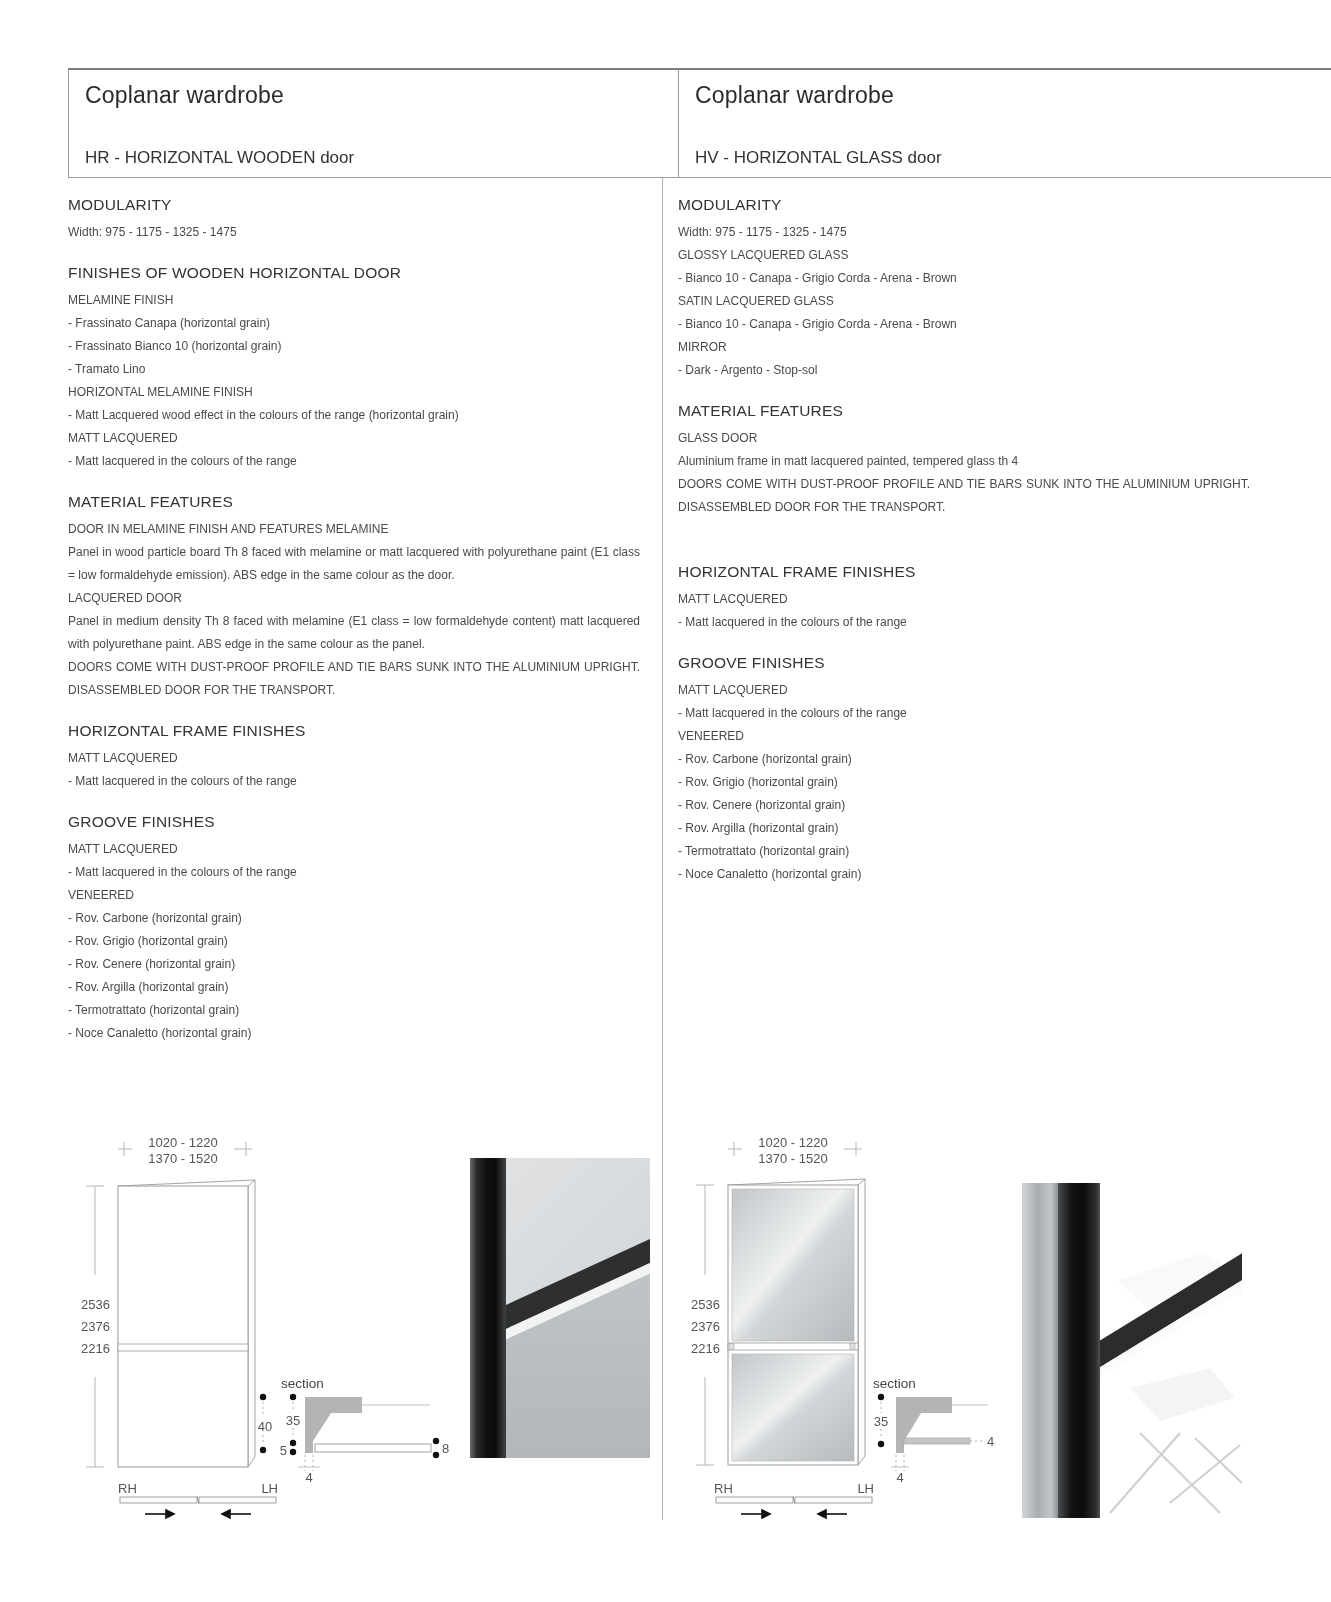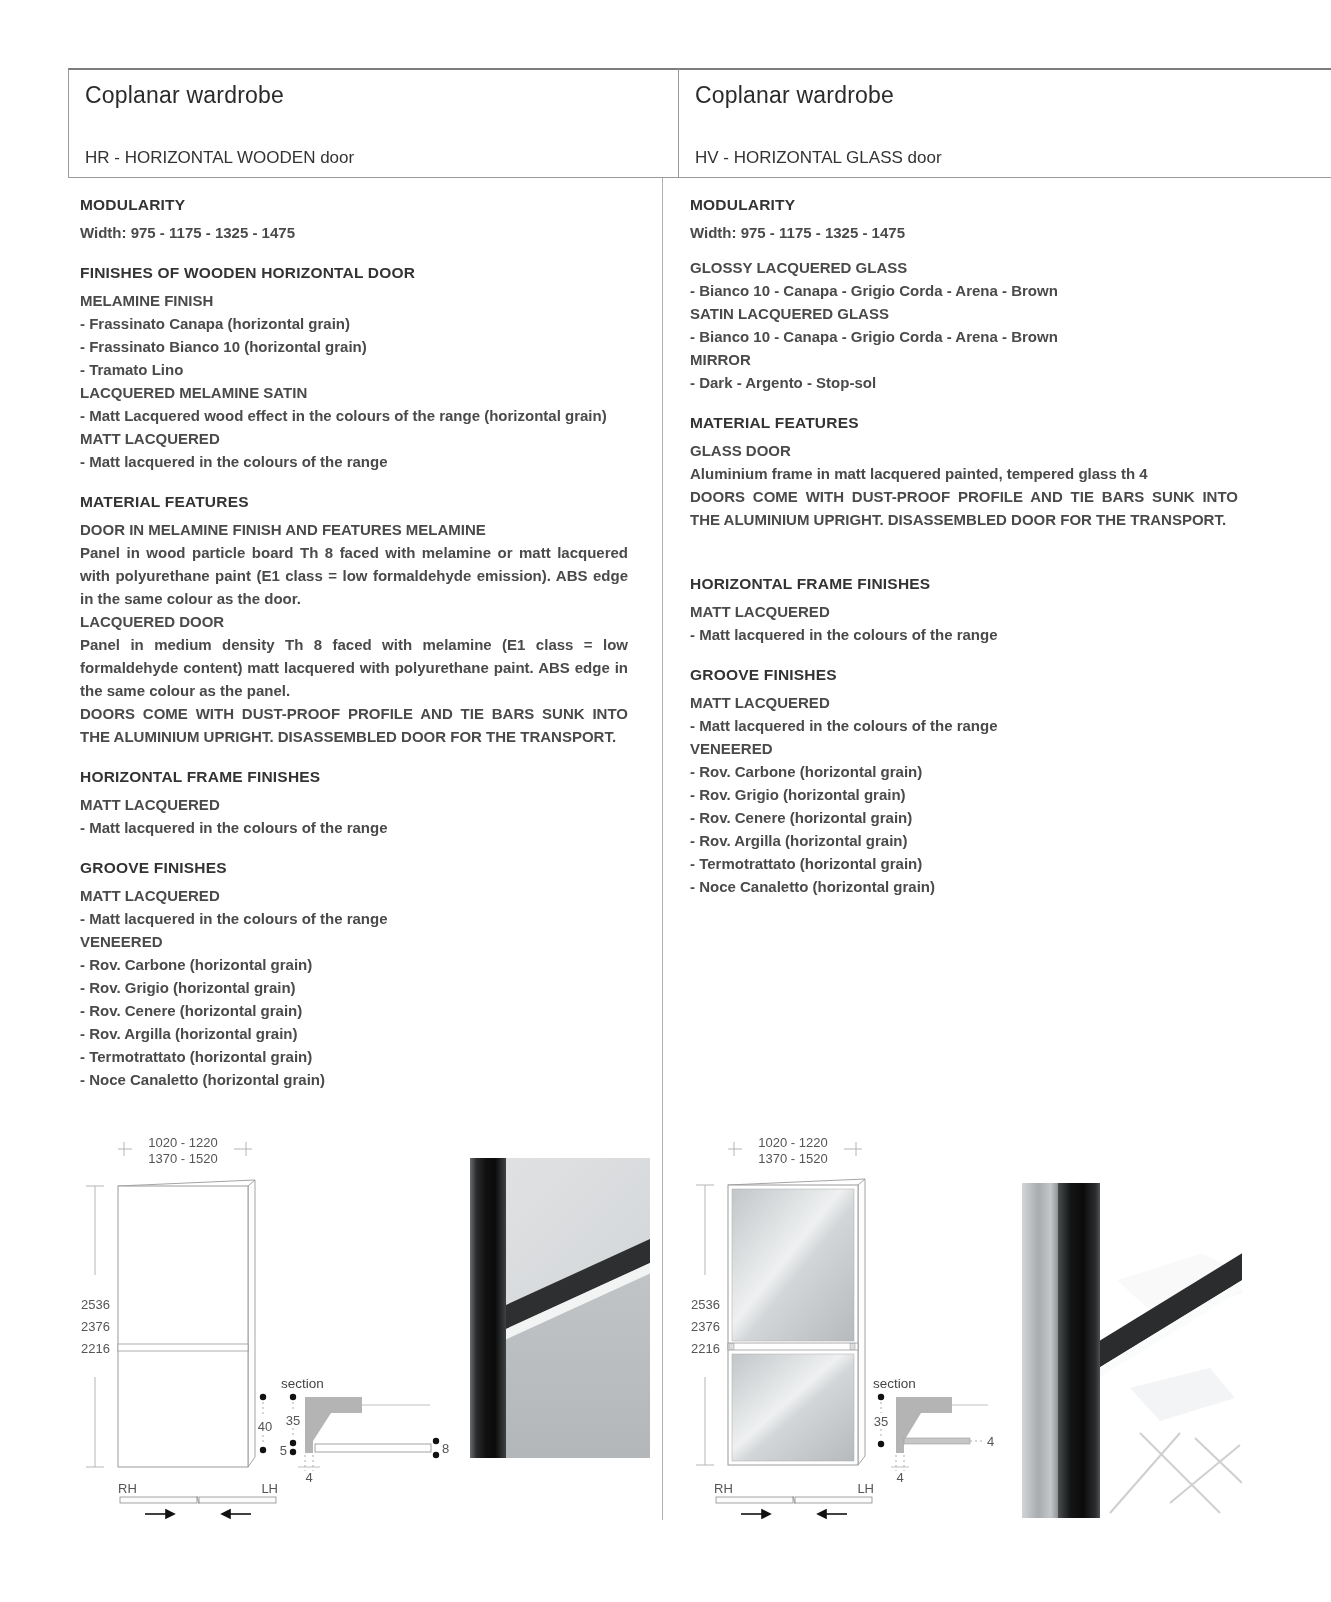--- a/index.html
+++ b/index.html
@@ -5,25 +5,25 @@
   html,body{margin:0;padding:0;background:#fff;}
   .page{position:relative;width:1331px;height:1602px;background:#ffffff;
         font-family:"Liberation Sans","DejaVu Sans",sans-serif;color:#454545;overflow:hidden;}
   .divider{position:absolute;left:662px;top:68px;width:1px;height:1452px;background:#b0b0b0;}
   .hdr-box{position:absolute;top:68px;width:682px;height:110px;border:1px solid #9a9a9a;border-top:2px solid #7d7d7d;background:#fff;box-sizing:border-box;padding-left:32px;}
   .hdr-box .title{position:absolute;top:12px;left:16px;font-size:23px;color:#2b2b2b;letter-spacing:.2px;}
   .hdr-box .subtitle{position:absolute;bottom:9px;left:16px;font-size:17px;color:#333;text-align:center;}
   .col-text{position:absolute;top:178px;width:572px;}
   .col-text.left{left:68px;}
   .col-text.right{left:678px;}
-  .sec{margin:12px;font-weight:bold;}
+  .sec{margin:0;}
   .sec-h{font-size:15.5px;color:#333;margin:20px 0 7px 0;letter-spacing:.2px;}
   .sec:first-child .sec-h{margin-top:18px;}
   .sec-h.mt-lg{margin-top:44px;}
-  .line{font-size:15px;line-height:23px;color:#4a4a4a;text-align:justify;}
+  .line{font-size:12px;line-height:23px;color:#4a4a4a;text-align:justify;}
   svg text{font-family:"Liberation Sans","DejaVu Sans",sans-serif;}
   .dimtxt{font-size:13px;fill:#555;}
   .sectxt{font-size:13.5px;fill:#444;}
   .photo{position:absolute;overflow:hidden;}
   .photo .layer{position:absolute;}
   
   .ph-wood{left:470px;top:1158px;width:180px;height:300px;}
   .ph-wood .upright{left:0;top:0;width:36px;height:100%;
     background:linear-gradient(90deg,#6a6d6f 0%,#2a2b2c 18%,#101011 45%,#0b0b0b 70%,#3f4244 100%);}
   .ph-wood .panels{left:36px;top:0;right:0;bottom:0;background:linear-gradient(180deg,#c9ccce,#b4b7b9);}
@@ -68,21 +68,21 @@
           <div class="line">Width: 975 - 1175 - 1325 - 1475</div>
         </div>
     </div>
     <div class="sec">
       <div class="sec-h">FINISHES OF WOODEN HORIZONTAL DOOR</div>
       <div>
           <div class="line">MELAMINE FINISH</div>
           <div class="line">- Frassinato Canapa (horizontal grain)</div>
           <div class="line">- Frassinato Bianco 10 (horizontal grain)</div>
           <div class="line">- Tramato Lino</div>
-          <div class="line">LACQUERED MELAMINE SATIN</div>
+          <div class="line">HORIZONTAL MELAMINE FINISH</div>
           <div class="line">- Matt Lacquered wood effect in the colours of the range (horizontal grain)</div>
           <div class="line">MATT LACQUERED</div>
           <div class="line">- Matt lacquered in the colours of the range</div>
         </div>
     </div>
     <div class="sec">
       <div class="sec-h">MATERIAL FEATURES</div>
       <div>
           <div class="line">DOOR IN MELAMINE FINISH AND FEATURES MELAMINE</div>
           <div class="line">Panel in wood particle board Th 8 faced with melamine or matt lacquered with polyurethane paint (E1 class = low formaldehyde emission). ABS edge in the same colour as the door.</div>

